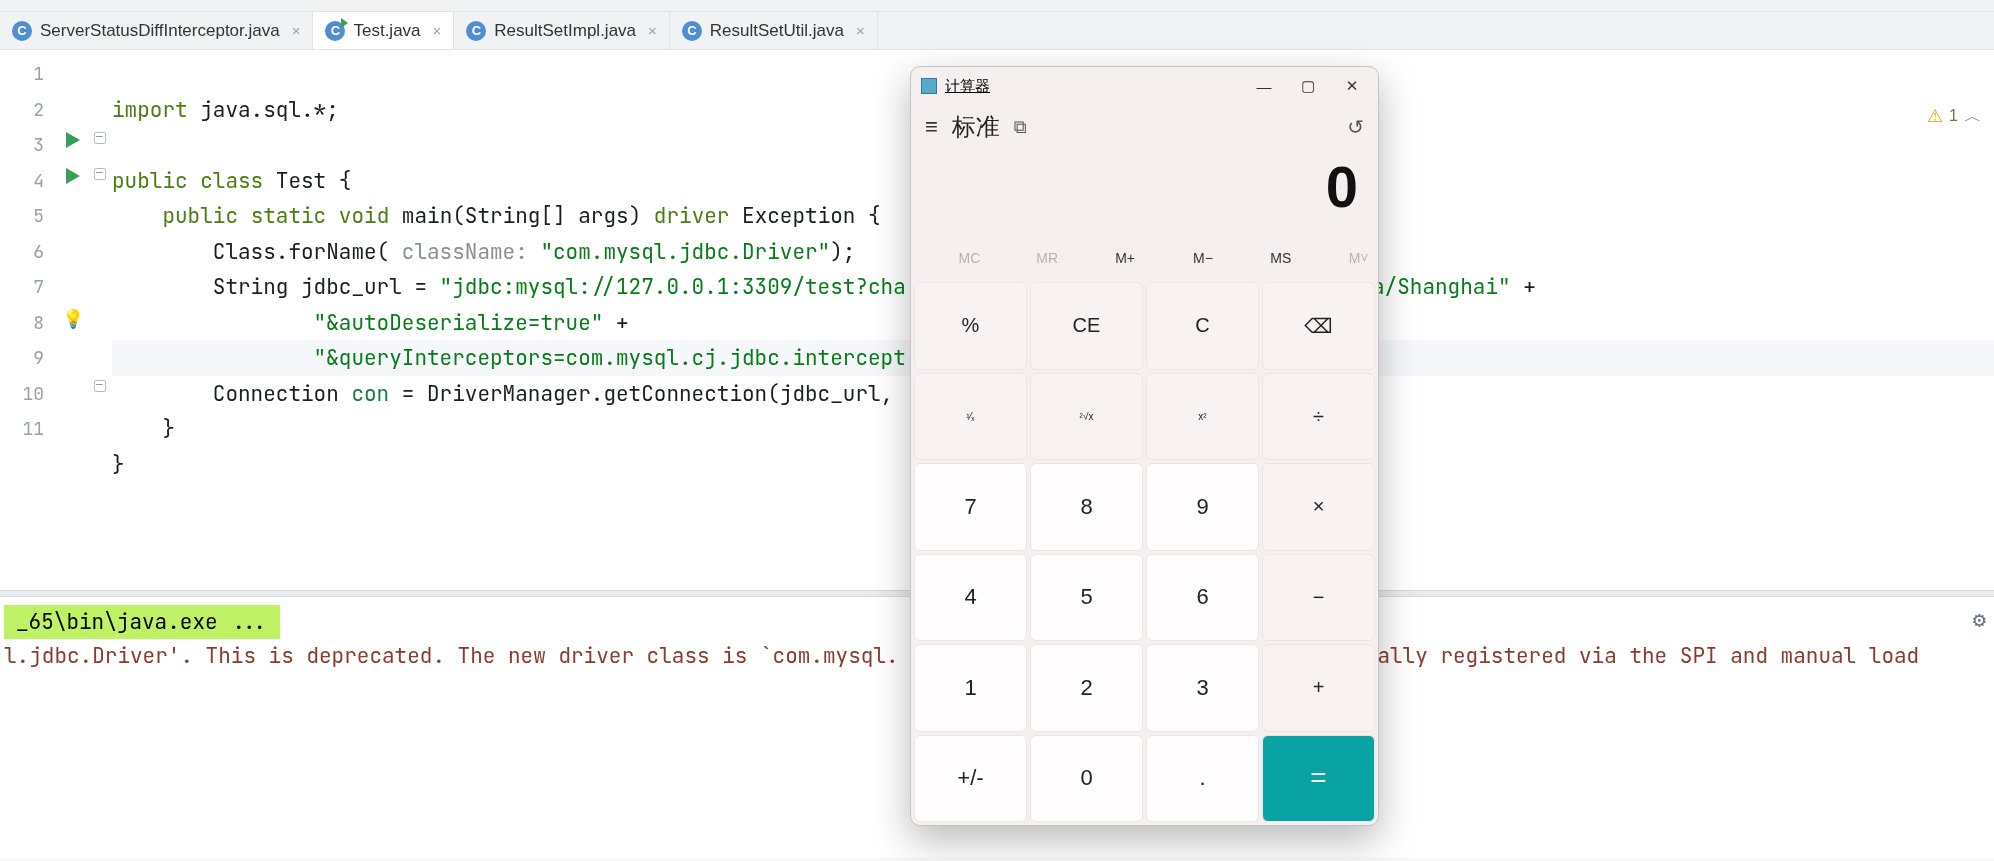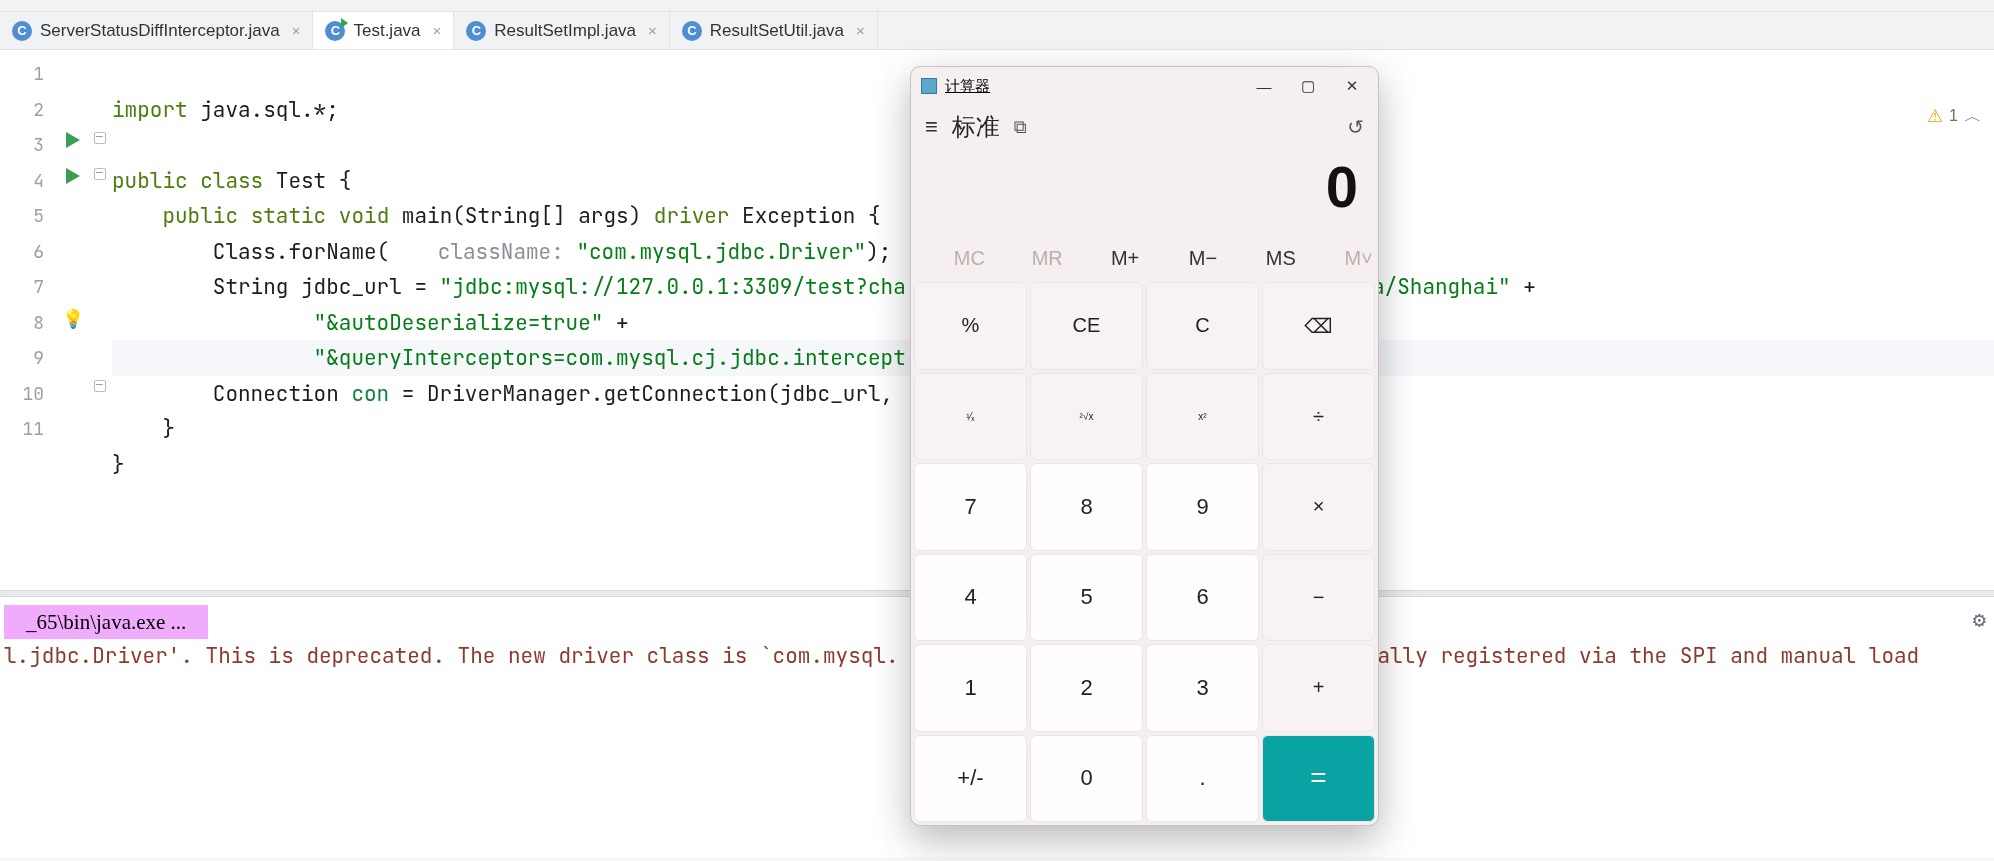--- a/index.html
+++ b/index.html
@@ -19,45 +19,45 @@
   .gutter .ln { height:35.5px; line-height:35.5px; font-size:18px; color:#9aa0a6; padding-right:18px; font-family: "JetBrains Mono","Consolas",monospace;}
   .gutter-icons { width:30px; position:relative;}
   .gutter-icons .play { position:absolute; left:4px; width:0;height:0;border-left:14px solid #389f54;border-top:8px solid transparent;border-bottom:8px solid transparent;}
   .gutter-icons .bulb { position:absolute; left:0; font-size:18px;}
   .fold-col { width:20px; position:relative;}
   .fold-col .fm { position:absolute; left:2px; width:12px;height:12px;border:1px solid #b9bdc4;border-radius:2px; background:#fff;}
   .fold-col .fm::before{content:"–";position:absolute;left:1px;top:-4px;font-size:12px;color:#8a8f98;}
   .code { flex:1; padding-top:6px; font-family:"JetBrains Mono","Consolas",monospace; font-size:21px; line-height:35.5px; white-space:pre; color:#1b1d1f; }
   .code .kw { color:#4d7c0f; }
   .code .str { color:#067d17; }
-  .code .hint { color:#8a8f98; font-style:normal;margin-left:36px;}
+  .code .hint { color:#8a8f98; font-style:normal;}
   .code .id { color:#15803d;text-align:right;}
   .code .hl-line { background:#f5f7fb; display:inline-block; width:100%;}
   .warn-badge { position:absolute; top:54px; right:12px; display:flex; align-items:center; gap:6px; font-size:16px; color:#7c6f4e;}
   .warn-badge .tri { color:#d9a40b; font-size:18px;}
   .warn-badge .hat { color:#8a8f98; font-size:18px;}
   .divider-h { height:7px; background:#e8eaee; border-top:1px solid #d7dade; border-bottom:1px solid #d7dade;}
   .console { background:#fff; height:260px; padding:8px 4px 0 4px; font-family:"JetBrains Mono","Consolas",monospace; font-size:21px; line-height:34px; position:relative;}
-  .console .cmd { background:#f0abfc; padding:0 22px; display:inline-block;font-family:Liberation Serif, serif;}
+  .console .cmd { background:#bef264; padding:0 12px; display:inline-block;}
   .console .msg { color:#8a3b2e; white-space:pre;}
   .console .gear { position:absolute; right:8px; top:6px; font-size:22px; color:#6b7280; cursor:pointer;}
   
   .calc { position:absolute; left:910px; top:66px; width:469px; height:760px; background:#f6efef; border:1px solid #c9c2c2; border-radius:10px; box-shadow:0 14px 38px rgba(0,0,0,.28); display:flex; flex-direction:column; }
   .calc .titlebar{ height:38px; display:flex; align-items:center; justify-content:space-between; padding:0 4px 0 10px; font-size:15px;}
   .calc .titlebar .tleft{ display:flex; align-items:center; gap:8px;text-decoration:underline;}
   .calc .titlebar .ticon{ width:16px;height:16px;background:#5aa9c7;border:1px solid #2e7aa0; display:inline-block;}
   .calc .titlebar .wbtn{ width:44px;height:30px;display:flex;align-items:center;justify-content:center;font-size:15px;color:#333;}
   .calc .modebar{ height:44px; display:flex; align-items:center; justify-content:space-between; padding:0 14px; }
   .calc .modebar .mleft{ display:flex; align-items:center; gap:14px; font-size:24px; color:#222;}
   .calc .modebar .ham{ font-size:22px; color:#333;}
   .calc .modebar .pop{ font-size:18px; color:#555;}
   .calc .modebar .hist{ font-size:20px; color:#555;}
   .calc .display{ flex:0 0 88px; padding:4px 20px 0 0; text-align:right; font-size:58px; font-weight:600; color:#111;}
   .calc .memrow{ height:42px; display:flex;}
-  .calc .memrow .mbtn{ flex:1; display:flex; align-items:center; justify-content:center; font-size:20px; color:#bbb0b0;margin-left:39px;}
+  .calc .memrow .mbtn{ flex:1; display:flex; align-items:center; justify-content:center; font-size:14px; color:#bbb0b0;margin-left:39px;}
   .calc .memrow .mbtn.enabled{ color:#333;}
   .calc .grid{ flex:1; display:grid; grid-template-columns:repeat(4,1fr); grid-template-rows:repeat(6,1fr); gap:3px; padding:3px;}
   .calc .key{ background:#faf6f6; border-radius:6px; display:flex; align-items:center; justify-content:center; font-size:20px; color:#222; cursor:pointer; border:1px solid #ece5e5;}
   .calc .key.func{ background:#f8f2f2;}
   .calc .key.num{ background:#fffdfd; font-size:22px; font-weight:500;}
   .calc .key.eq{ background:#0aa3a3; color:#fff; font-size:28px;}
   .calc .key .frac{ font-size:10px;}
 </style>
 </head>
 <body>

